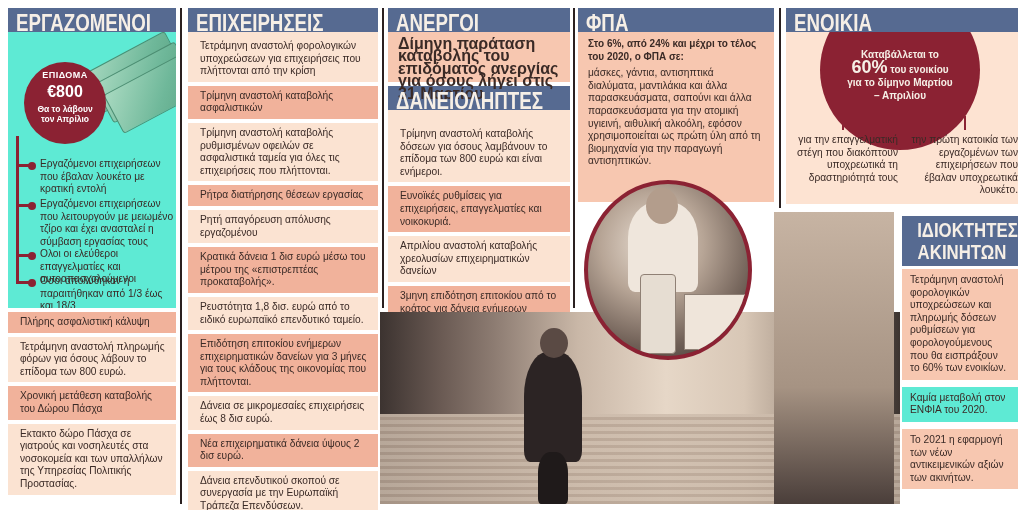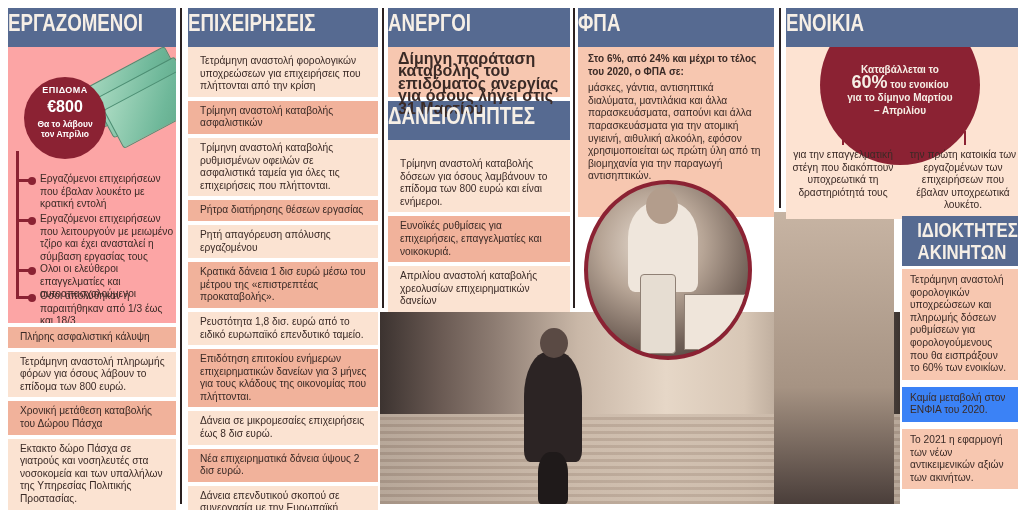--- a/index.html
+++ b/index.html
@@ -2,35 +2,35 @@
 <html><head>
 <meta charset="utf-8">
 <style>
   * { box-sizing: border-box; margin: 0; padding: 0; }
   html, body { width: 1024px; height: 510px; background: #ffffff; overflow: hidden; }
   body { font-family: "Liberation Sans", sans-serif; color: #3a2a26; position: relative; }
 
   .col { position: absolute; top: 8px; }
   .hdr {
     background: #566a91; color: #f6efe6; font-family: "Liberation Sans", sans-serif;
-    font-weight: bold; font-size: 20px; letter-spacing: 0px; height: 39px; line-height: 30px;
-    transform-origin: left; white-space: nowrap; overflow: hidden;
+    font-weight: bold; font-size: 20px; letter-spacing: 0px; height: 24px; line-height: 30px;
+    padding-left: 8px; transform-origin: left; white-space: nowrap; overflow: hidden;
   }
   .hdr span { display: inline-block; transform: scaleX(0.78); transform-origin: left; font-size: 24px; }
   .vline { position: absolute; top: 8px; width: 2px; background: #2a2020; }
 
   .box { font-size: 10.2px; line-height: 12.6px; padding: 4px 8px 4px 12px; margin-bottom: 4px; }
   .light { background: #fbe3d2; }
   .mid { background: #f7c7b0; }
   .dark { background: #f1b29b; }
-  .pale { background: #3b82f6; }
+  .pale { background: #5eead4; }
 
   
   #c1 { left: 8px; width: 168px; }
-  #c1 .top { background: #fca5a5; height: 276px; position: relative; overflow: hidden; }
+  #c1 .top { background: #5eead4; height: 276px; position: relative; overflow: hidden; }
   .money { position: absolute; left: 88px; top: 4px; width: 100px; height: 100px; transform: rotate(-28deg); }
   .bill { position: absolute; width: 92px; height: 44px; border-radius: 3px; background: linear-gradient(135deg, #a8d9c0, #6fb89a 60%, #5aa383); border: 1px solid #4c8d72; }
   .badge800 {
     position: absolute; left: 16px; top: 30px; width: 82px; height: 82px; border-radius: 50%;
     background: #8b2233; color: #fff; text-align: center; font-weight: bold;
   }
   .badge800 .l1 { font-size: 9px; margin-top: 8px; letter-spacing: 0.5px; }
   .badge800 .l2 { font-size: 16px; line-height: 24px; }
   .badge800 .l3 { font-size: 8.5px; line-height: 10px; }
   .tree { position: absolute; left: 8px; top: 104px; width: 3px; height: 146px; background: #8b2233; }
@@ -51,21 +51,21 @@
   
   #c5 { left: 786px; width: 232px; }
   #c5 .rent { background: #fde3d2; height: 172px; position: relative; overflow: hidden; }
   .rcircle {
     position: absolute; left: 34px; top: -42px; width: 160px; height: 160px; border-radius: 50%;
     background: #8b2233; color: #f6efe6; text-align: center; font-weight: bold;
   }
   .rcircle .inner { position: absolute; top: 58px; left: 0; right: 0; font-size: 10px; line-height: 13px; }
   .rcircle .big { font-size: 18px; }
   .rline { position: absolute; background: #8b2233; }
-  .rsub { position: absolute; top: 102px; font-size: 10.2px; line-height: 12.6px; text-align: center; width: 110px; }
+  .rsub { position: absolute; top: 102px; font-size: 10.2px; line-height: 12.6px; text-align: right; width: 110px; }
 
   
   .photo {
     position: absolute; left: 380px; top: 312px; width: 520px; height: 192px;
     background: linear-gradient(90deg, #3c3330 0%, #6b5b54 12%, #8d7c72 22%, #c9b7a7 38%, #e6d7c7 55%, #d8c7b6 70%, #9b8a7c 85%, #3d3430 100%);
     overflow: hidden;
   }
   .photo .floor { position: absolute; left: 0; right: 0; bottom: 0; height: 90px;
     background: repeating-linear-gradient(0deg, #b8a595 0px, #b8a595 3px, #cdbcac 3px, #cdbcac 7px); opacity: 0.85; }
   .photo .person { position: absolute; background: #2c2424; border-radius: 40% 40% 10% 10%; }

